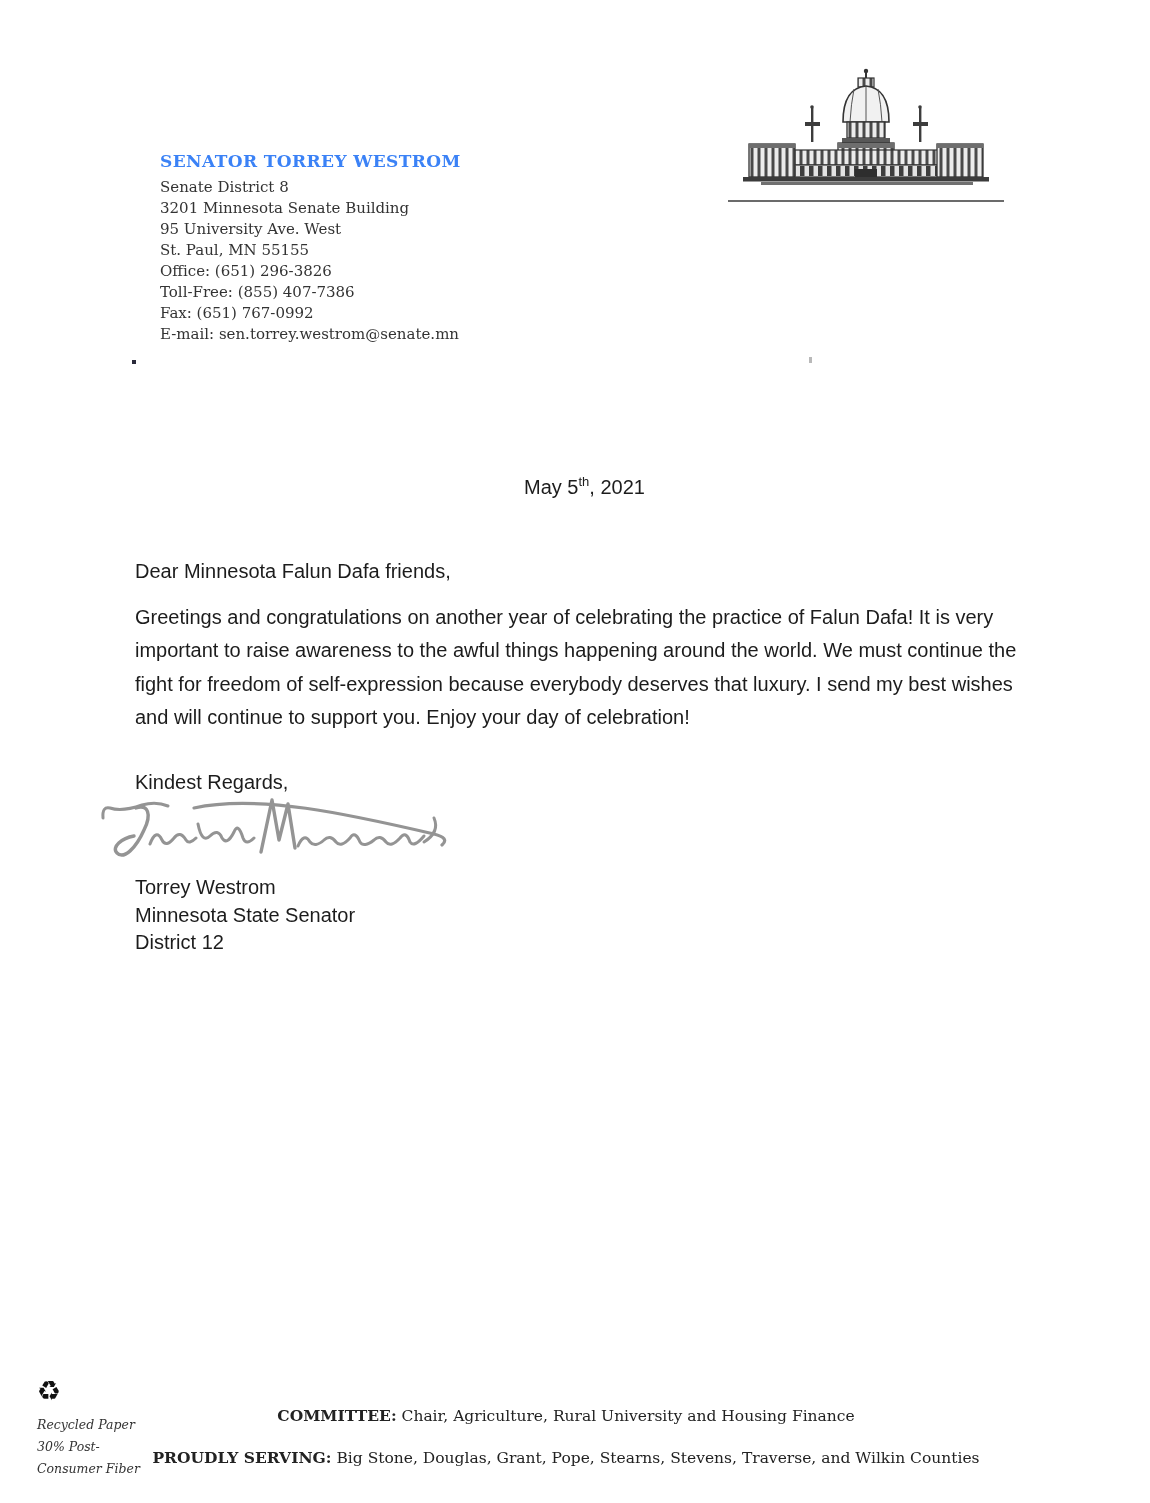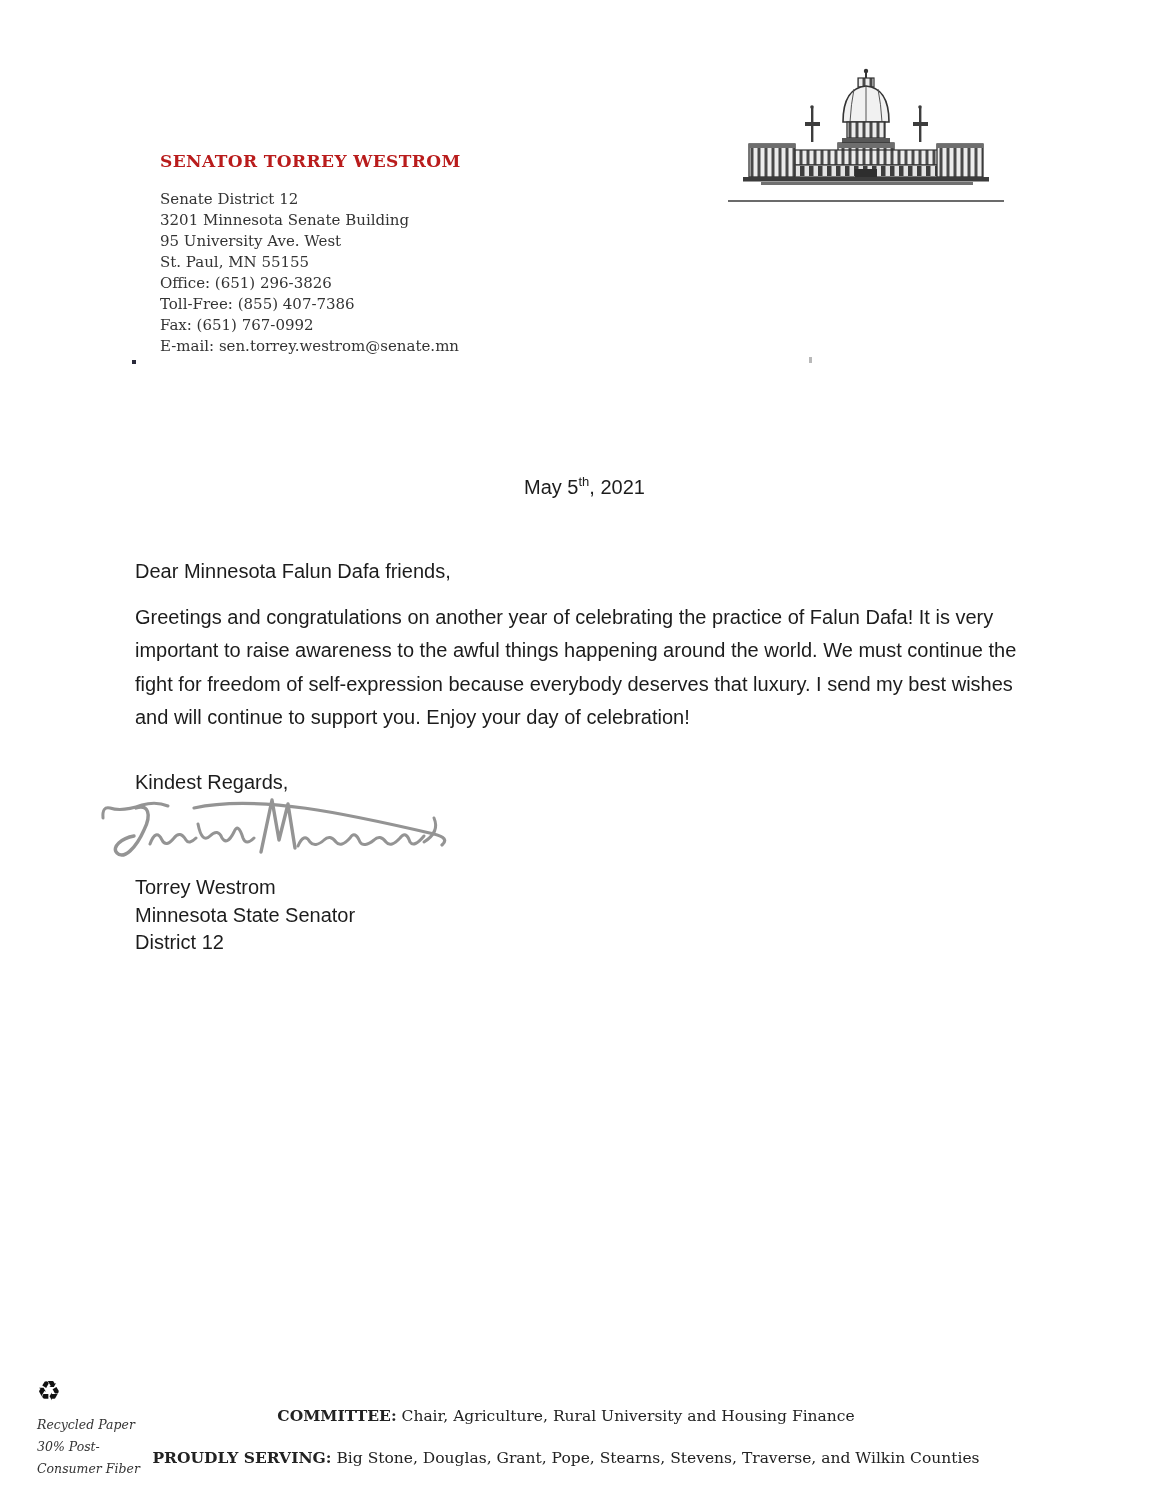--- a/index.html
+++ b/index.html
@@ -18,22 +18,22 @@
   .sender {
     position: absolute;
     left: 160px; top: 151px;
     font-family: "DejaVu Serif", serif;
     color: #2b2b2b;
   }
   .sender .sender-name {
     font-size: 17px;
     font-weight: bold;
     letter-spacing: 0.4px;
-    margin-bottom: 18px;
-    color: #b91c1c;
+    margin-bottom: 6px;
+    color: #3b82f6;
   }
   .sender .sender-lines div {
     font-size: 15px;
     line-height: 21px;
     color: #333;
   }
   
   .letterhead-right {
     position: absolute;
     left: 728px; top: 66px;
@@ -143,21 +143,21 @@
   }
 </style>
 </head>
 <body>
 
 <div class="page">
 
   <div class="sender">
     <div class="sender-name">SENATOR TORREY WESTROM</div>
     <div class="sender-lines">
-        <div>Senate District 12</div>
+        <div>Senate District 8</div>
         <div>3201 Minnesota Senate Building</div>
         <div>95 University Ave. West</div>
         <div>St. Paul, MN 55155</div>
         <div>Office: (651) 296-3826</div>
         <div>Toll-Free: (855) 407-7386</div>
         <div>Fax: (651) 767-0992</div>
         <div>E-mail: sen.torrey.westrom@senate.mn</div>
       </div>
   </div>
 

